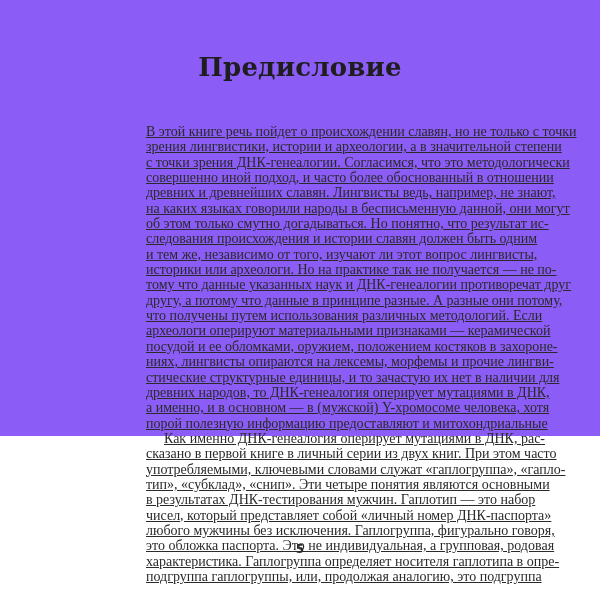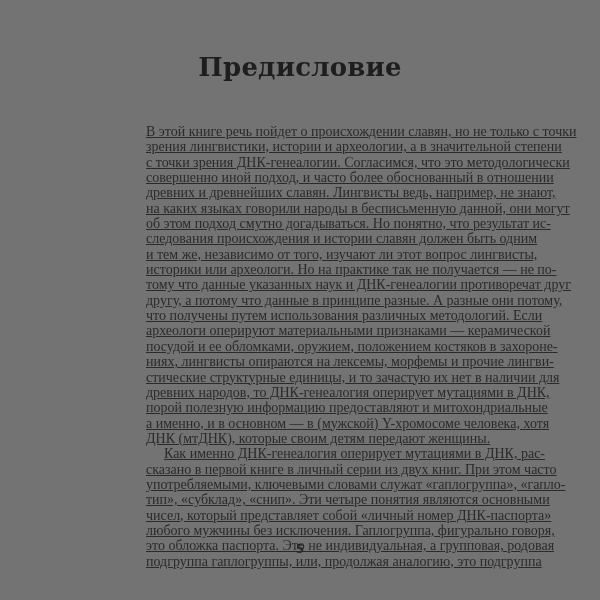--- a/index.html
+++ b/index.html
@@ -9,22 +9,22 @@
     }
     body {
       width: 600px;
       height: 600px;
       position: relative;
       overflow: hidden;
     }
     .page {
       position: absolute;
       left: 0; top: 0;
-      width: 600px; height: 600px;
-      background: #737373;
+      width: 600px; height: 436px;
+      background: #8b5cf6;
     }
     .title {
       position: absolute;
       left: 0;
       width: 600px;
       top: 52px;
       text-align: center;
       font-family: "DejaVu Serif", serif;
       font-size: 26px;
       font-weight: bold;
@@ -75,43 +75,44 @@
   <div class="title">Предисловие</div>
 
   <div class="body-text">
     <div>
       <span class="line">В этой книге речь пойдет о происхождении славян, но не только с точки</span>
       <span class="line">зрения лингвистики, истории и археологии, а в значительной степени</span>
       <span class="line">с точки зрения ДНК-генеалогии. Согласимся, что это методологически</span>
       <span class="line">совершенно иной подход, и часто более обоснованный в отношении</span>
       <span class="line">древних и древнейших славян. Лингвисты ведь, например, не знают,</span>
       <span class="line">на каких языках говорили народы в бесписьменную данной, они могут</span>
-      <span class="line">об этом подход смутно догадываться. Но понятно, что результат ис-</span>
+      <span class="line">об этом только смутно догадываться. Но понятно, что результат ис-</span>
       <span class="line">следования происхождения и истории славян должен быть одним</span>
       <span class="line">и тем же, независимо от того, изучают ли этот вопрос лингвисты,</span>
       <span class="line">историки или археологи. Но на практике так не получается — не по-</span>
       <span class="line">тому что данные указанных наук и ДНК-генеалогии противоречат друг</span>
       <span class="line">другу, а потому что данные в принципе разные. А разные они потому,</span>
       <span class="line">что получены путем использования различных методологий. Если</span>
       <span class="line">археологи оперируют материальными признаками — керамической</span>
       <span class="line">посудой и ее обломками, оружием, положением костяков в захороне-</span>
       <span class="line">ниях, лингвисты опираются на лексемы, морфемы и прочие лингви-</span>
       <span class="line">стические структурные единицы, и то зачастую их нет в наличии для</span>
       <span class="line">древних народов, то ДНК-генеалогия оперирует мутациями в ДНК,</span>
+      <span class="line">а именно, и в основном — в (мужской) Y-хромосоме человека, хотя</span>
       <span class="line">порой полезную информацию предоставляют и митохондриальные</span>
-      <span class="line">а именно, и в основном — в (мужской) Y-хромосоме человека, хотя</span>
-      <span class="line last">ДНК (мтДНК), которые своим детям передают женщины.</span>
     </div>
     <div>
       <span class="line indent">Как именно ДНК-генеалогия оперирует мутациями в ДНК, рас-</span>
       <span class="line">сказано в первой книге в личный серии из двух книг. При этом часто</span>
       <span class="line">употребляемыми, ключевыми словами служат «гаплогруппа», «гапло-</span>
       <span class="line">тип», «субклад», «снип». Эти четыре понятия являются основными</span>
+      <span class="line">в результатах ДНК-тестирования мужчин. Гаплотип — это набор</span>
       <span class="line">чисел, который представляет собой «личный номер ДНК-паспорта»</span>
       <span class="line">любого мужчины без исключения. Гаплогруппа, фигурально говоря,</span>
       <span class="line">это обложка паспорта. Это не индивидуальная, а групповая, родовая</span>
+      <span class="line">характеристика. Гаплогруппа определяет носителя гаплотипа в опре-</span>
       <span class="line">подгруппа гаплогруппы, или, продолжая аналогию, это подгруппа</span>
 
     </div>
   </div>
 
   <div class="page-number">5</div>
 </div>
 
 </body></html>

